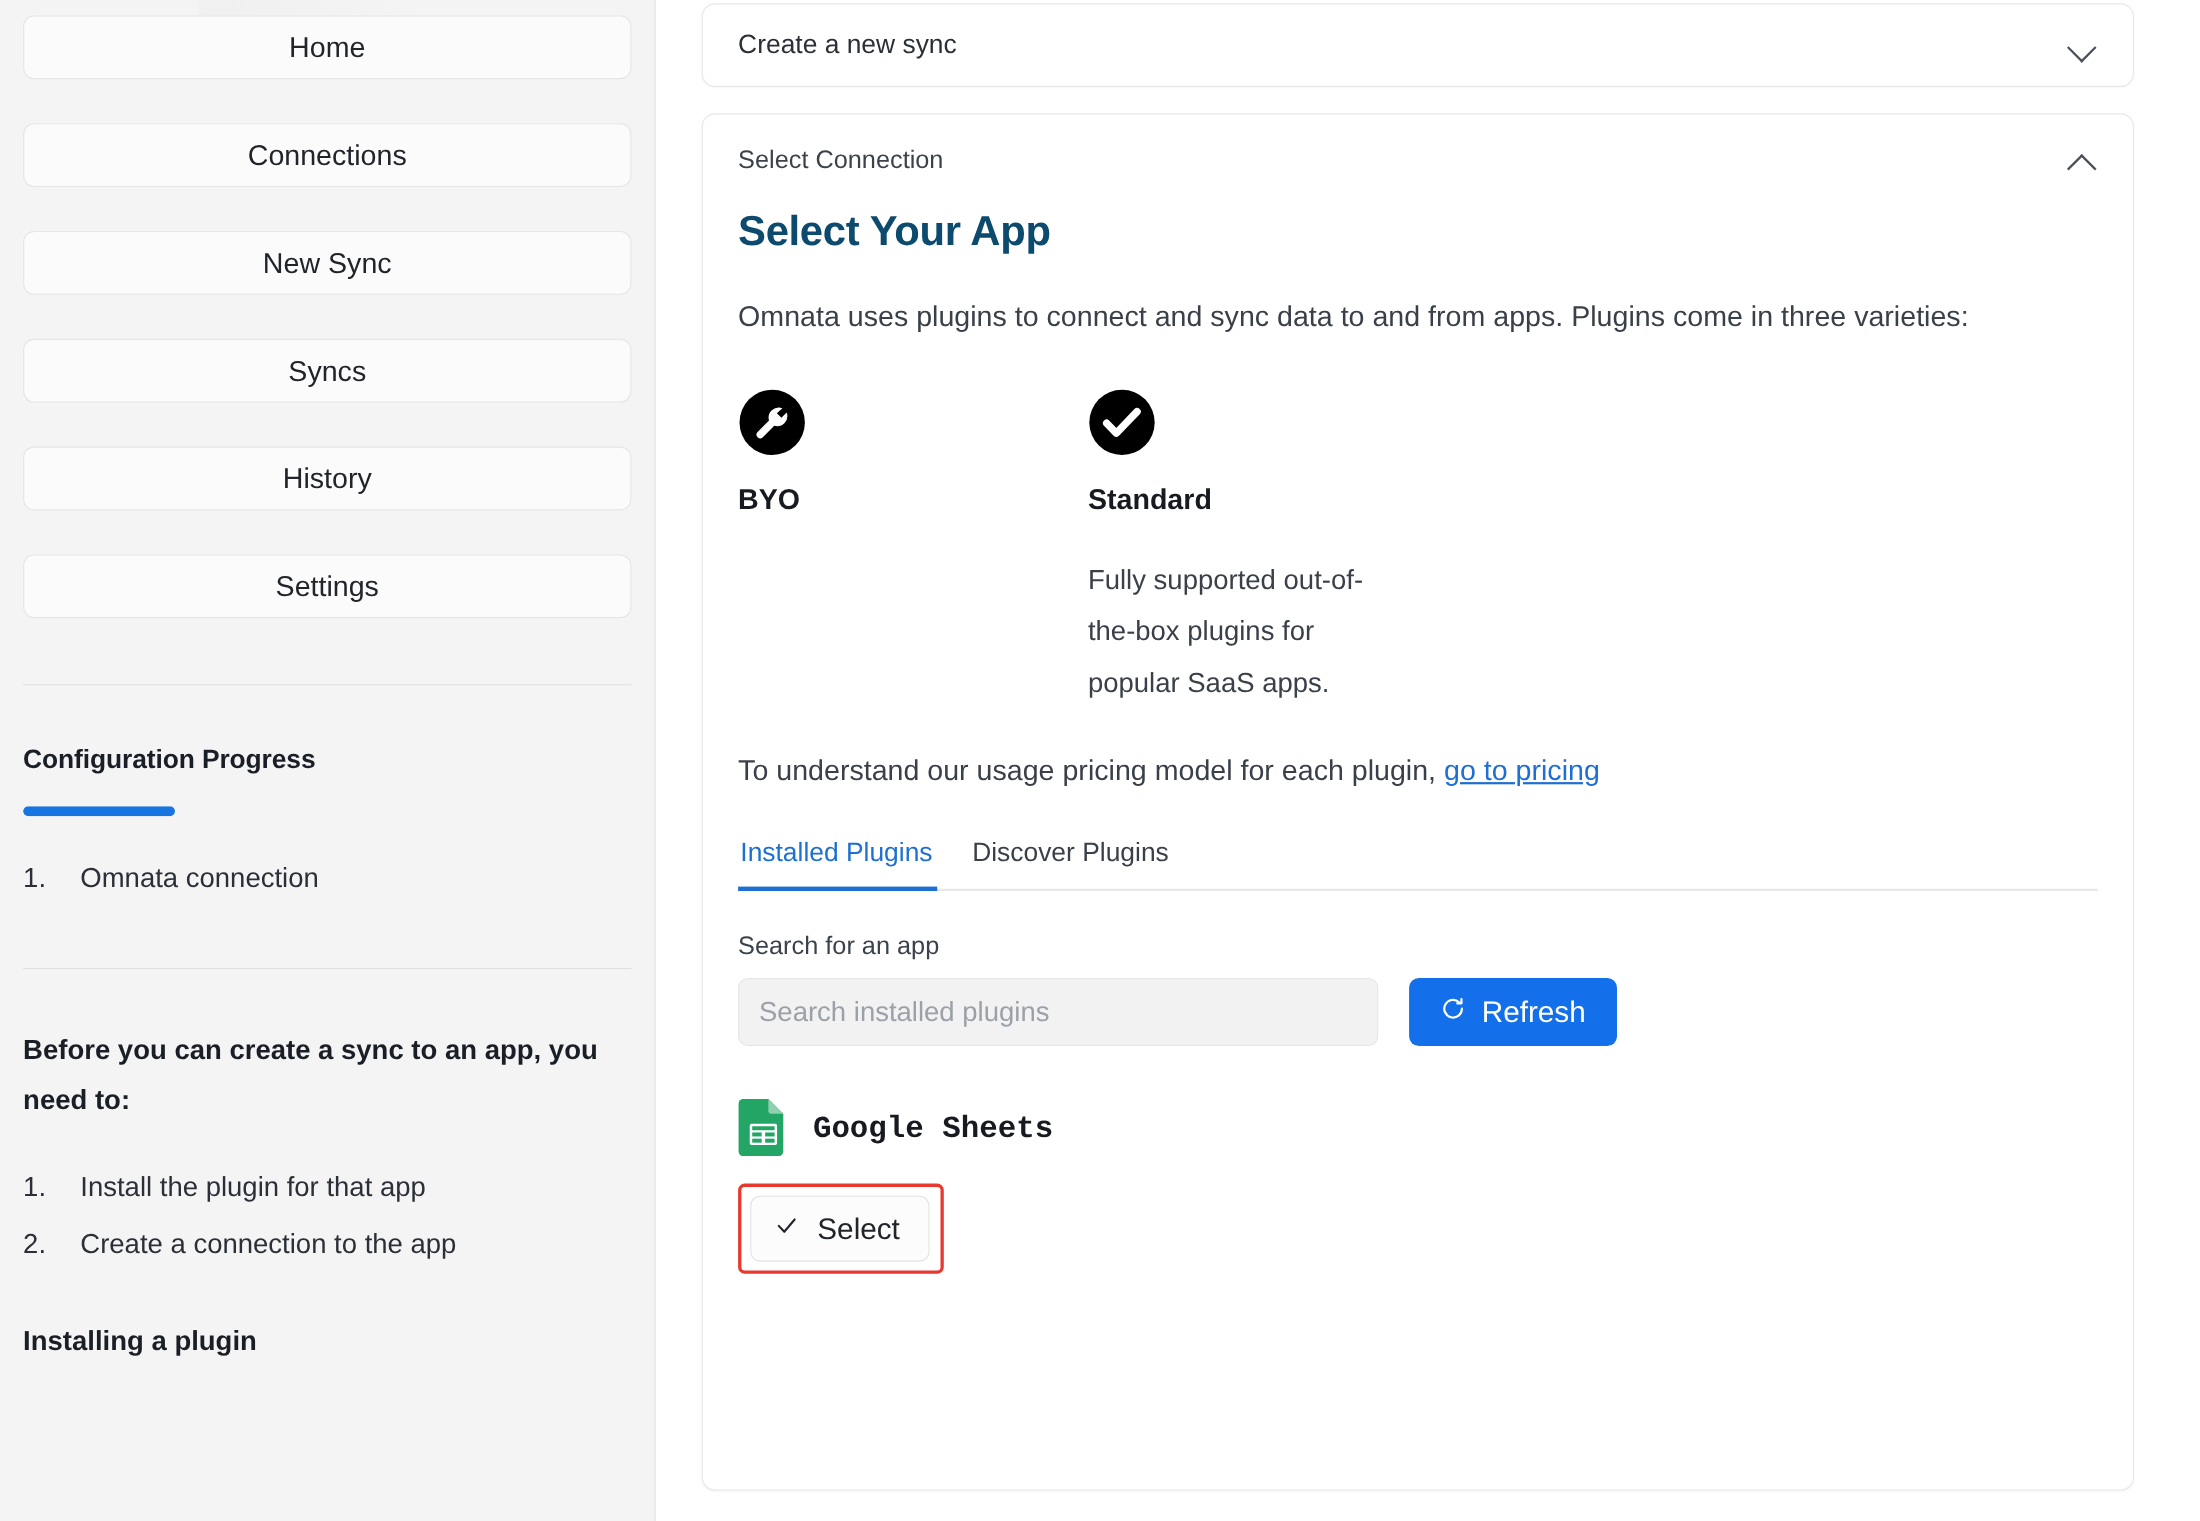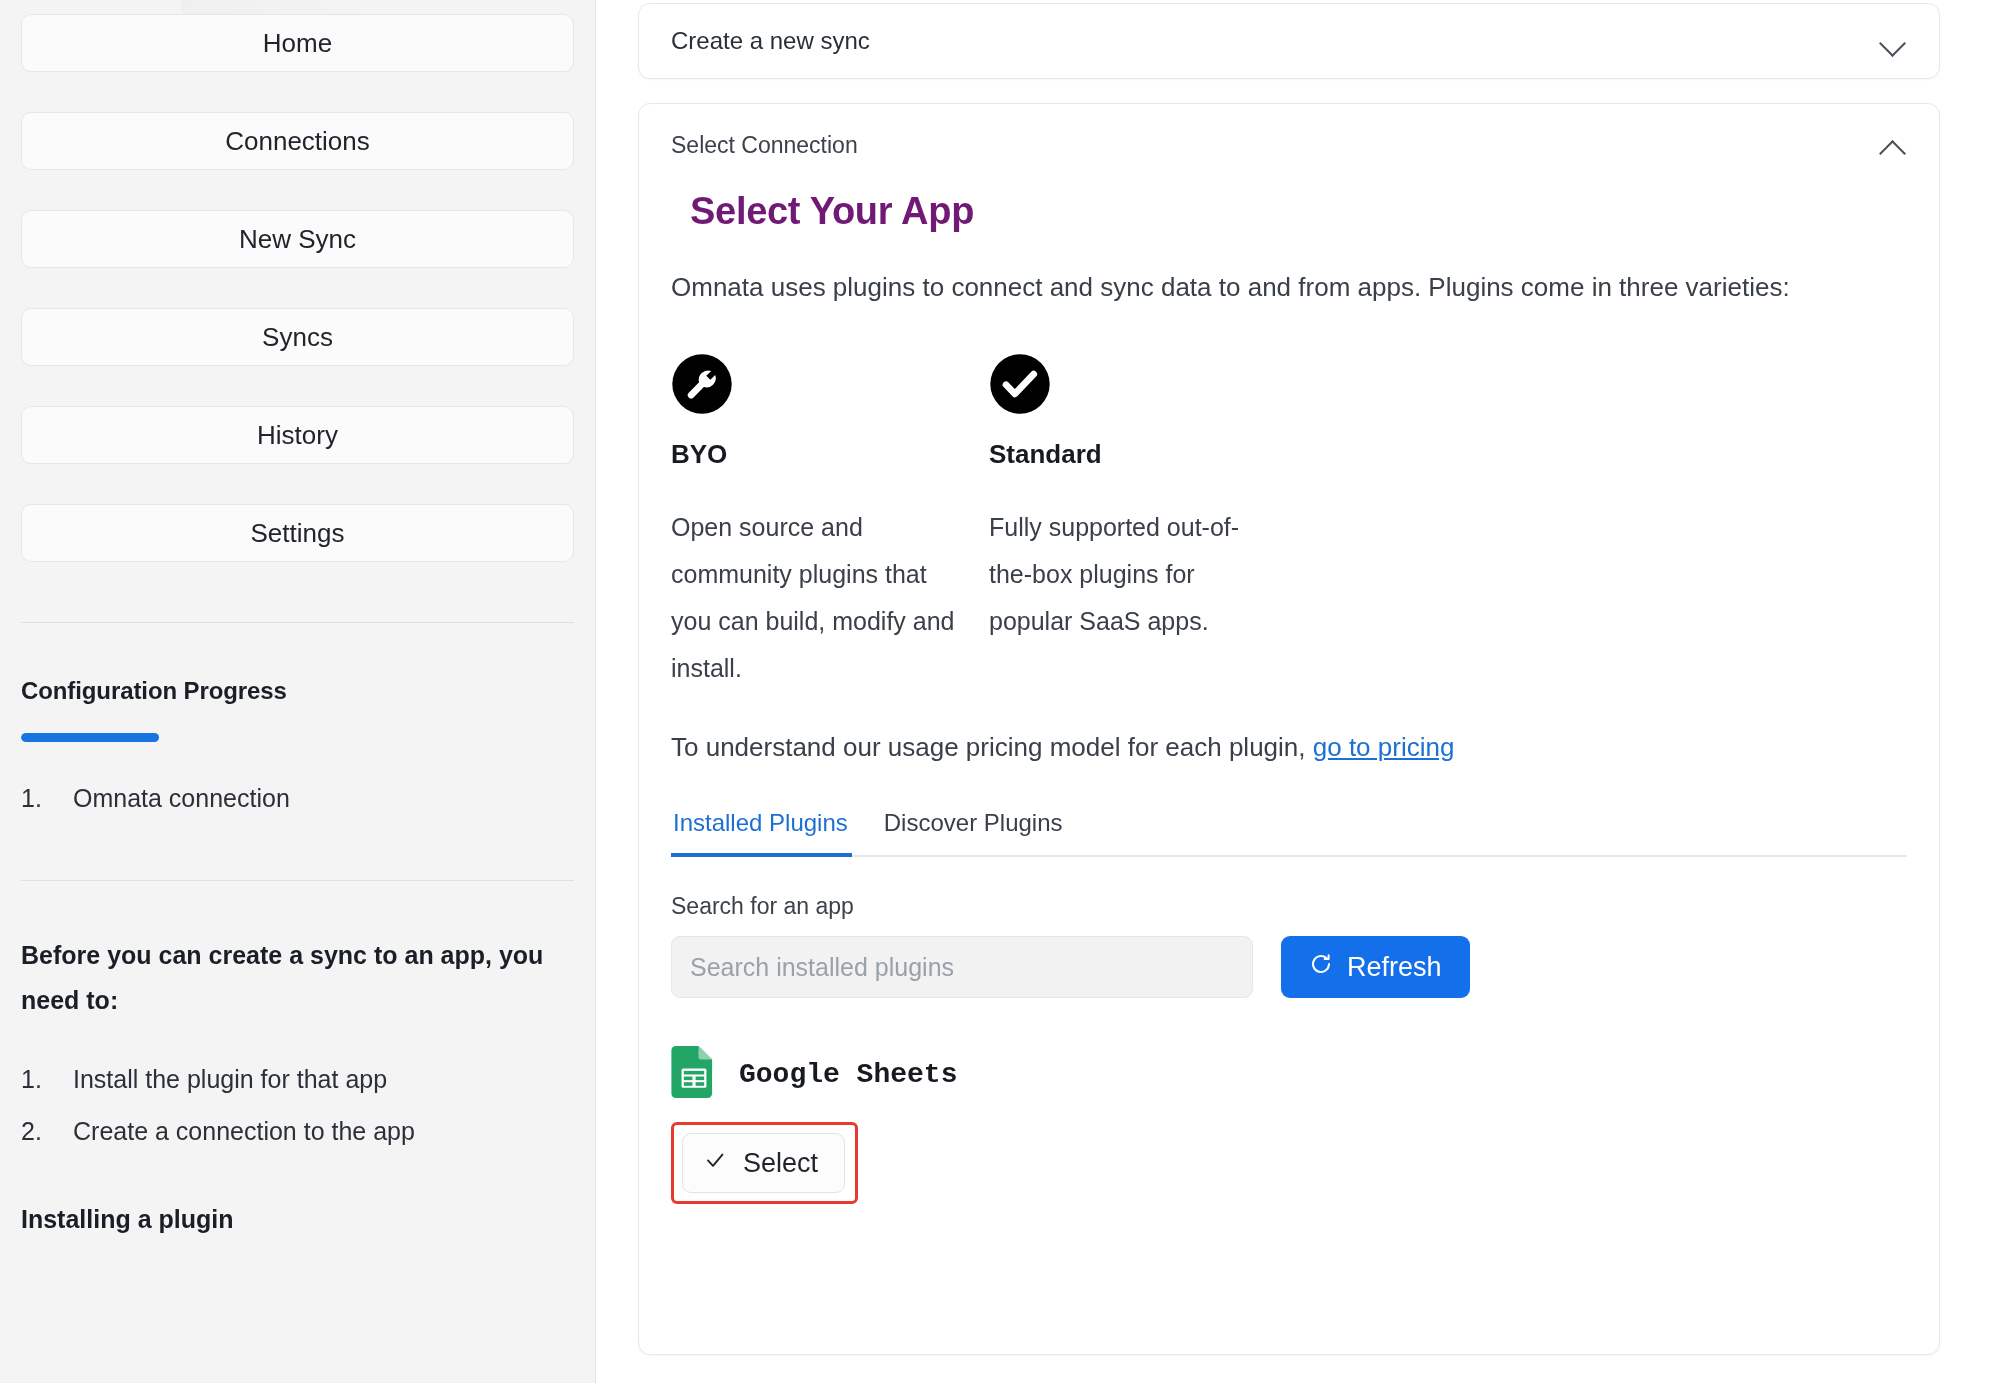--- a/index.html
+++ b/index.html
@@ -168,24 +168,23 @@
     align-items: flex-start;
     justify-content: space-between;
   }
   .exp-label {
     font-size: 23px;
     color: #3b424b;
   }
   .h-title {
     font-size: 38px;
     font-weight: bold;
-    color: #701a75;
+    color: #0c4a6e;
     margin-top: 30px;
     letter-spacing: -0.3px;
-    margin-left: 19px;
   }
   .lead {
     margin-top: 32px;
     font-size: 26px;
     line-height: 44px;
     color: #3a4049;
     max-width: 1180px;
   }
 
   .varieties {
@@ -392,21 +391,20 @@
       <div class="varieties">
 
         <div class="variety">
           <div class="v-icon">
             <svg width="62" height="62" viewBox="0 0 24 24" aria-hidden="true">
               <circle cx="12" cy="12" r="11.5" fill="#000000"></circle>
               <path d="M15.6 7.0a3.6 3.6 0 0 0-4.72 4.36l-4.0 4.0a1.3 1.3 0 0 0 0 1.84l.0 0a1.3 1.3 0 0 0 1.84 0l4.0-4.0A3.6 3.6 0 0 0 17.1 8.5l-1.86 1.86-1.6-1.6L15.6 7.0z" fill="#ffffff"></path>
             </svg>
           </div>
           <div class="v-name">BYO</div>
-          <div class="v-desc">Open source and community plugins that you can build, modify and install.</div>
         </div>
 
         <div class="variety">
           <div class="v-icon">
             <svg width="62" height="62" viewBox="0 0 24 24" aria-hidden="true">
               <circle cx="12" cy="12" r="11.5" fill="#000000"></circle>
               <path d="M6.6 12.3l3.4 3.5 7.3-7.6" fill="none" stroke="#ffffff" stroke-width="2.6" stroke-linecap="round" stroke-linejoin="round"></path>
             </svg>
           </div>
           <div class="v-name">Standard</div>

